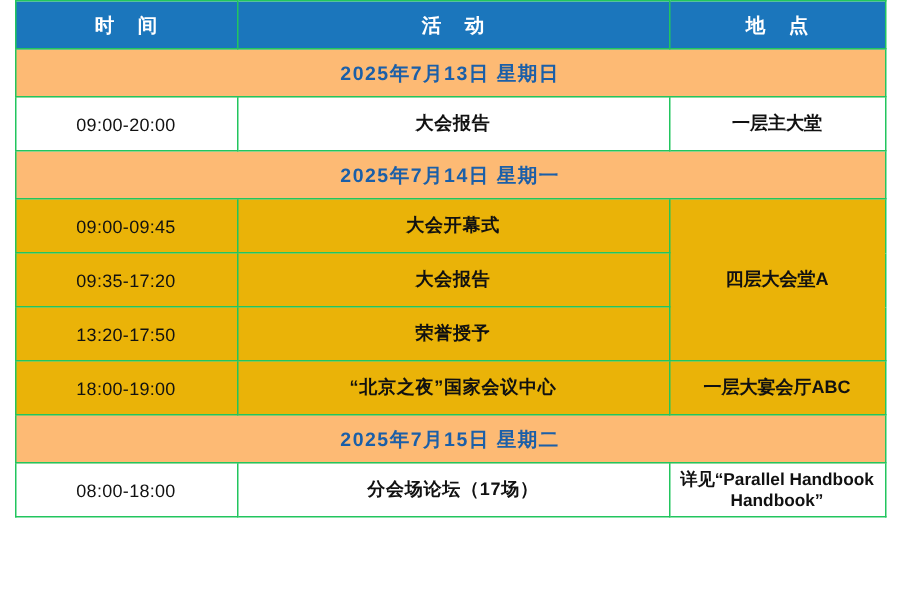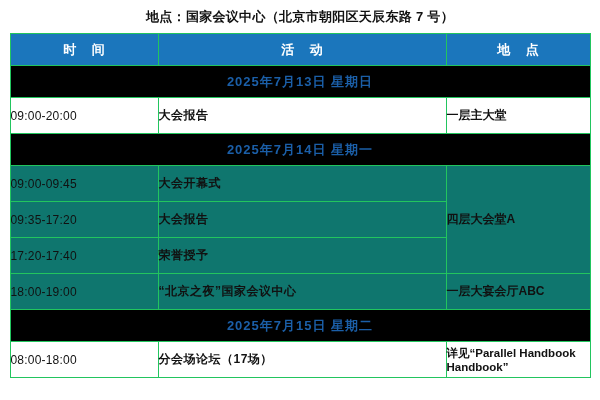--- a/index.html
+++ b/index.html
@@ -45,63 +45,62 @@
     font-weight: bold;
     height: 31px;
     letter-spacing: 6px;
     text-indent: 6px;
   }
   .col-time { width: 148px; }
   .col-act  { width: 288px; }
   .col-loc  { width: 144px; }
 
   .day-row td {
-    background: #000000;
+    background: #fdba74;
     color: #1b5fa8;
     font-size: 13px;
     font-weight: bold;
     text-align: center;
     height: 31px;
     letter-spacing: 1px;
     margin-left: 21px;
   }
   .cell {
-    text-align: left;
+    text-align: center;
     font-size: 12px;
     color: #111111;
     height: 35px;
     vertical-align: middle;
   }
   .cell.time {
     font-weight: normal;
     letter-spacing: 0.2px;
   }
   .cell.act {
     font-weight: bold;
     letter-spacing: 0.5px;
   }
   .cell.loc {
     font-weight: bold;
   }
   .row-white td { background: #ffffff; }
-  .row-tint td  { background: #0f766e; }
+  .row-tint td  { background: #eab308; }
   .loc-span {
     background: #fdf5ec;
   }
   .small-two-line {
     line-height: 14px;
     font-size: 11.5px;
   }
 </style>
 </head>
 <body>
 
 <div class="page">
 
-  <div class="venue-line">地点：国家会议中心（北京市朝阳区天辰东路 7 号）</div>
 
   <table class="schedule">
     <colgroup>
       <col class="col-time">
       <col class="col-act">
       <col class="col-loc">
     </colgroup>
     <thead>
       <tr>
         <th>时 间</th>
@@ -126,21 +125,21 @@
       <tr class="row-tint">
         <td class="cell time">09:00-09:45</td>
         <td class="cell act">大会开幕式</td>
         <td class="cell loc loc-span" rowspan="3">四层大会堂A</td>
       </tr>
       <tr class="row-tint">
         <td class="cell time">09:35-17:20</td>
         <td class="cell act">大会报告</td>
       </tr>
       <tr class="row-tint">
-        <td class="cell time">17:20-17:40</td>
+        <td class="cell time">13:20-17:50</td>
         <td class="cell act">荣誉授予</td>
       </tr>
       <tr class="row-tint">
         <td class="cell time">18:00-19:00</td>
         <td class="cell act">“北京之夜”国家会议中心</td>
         <td class="cell loc">一层大宴会厅ABC</td>
       </tr>
 
       <tr class="day-row">
         <td colspan="3">2025年7月15日 星期二</td>

